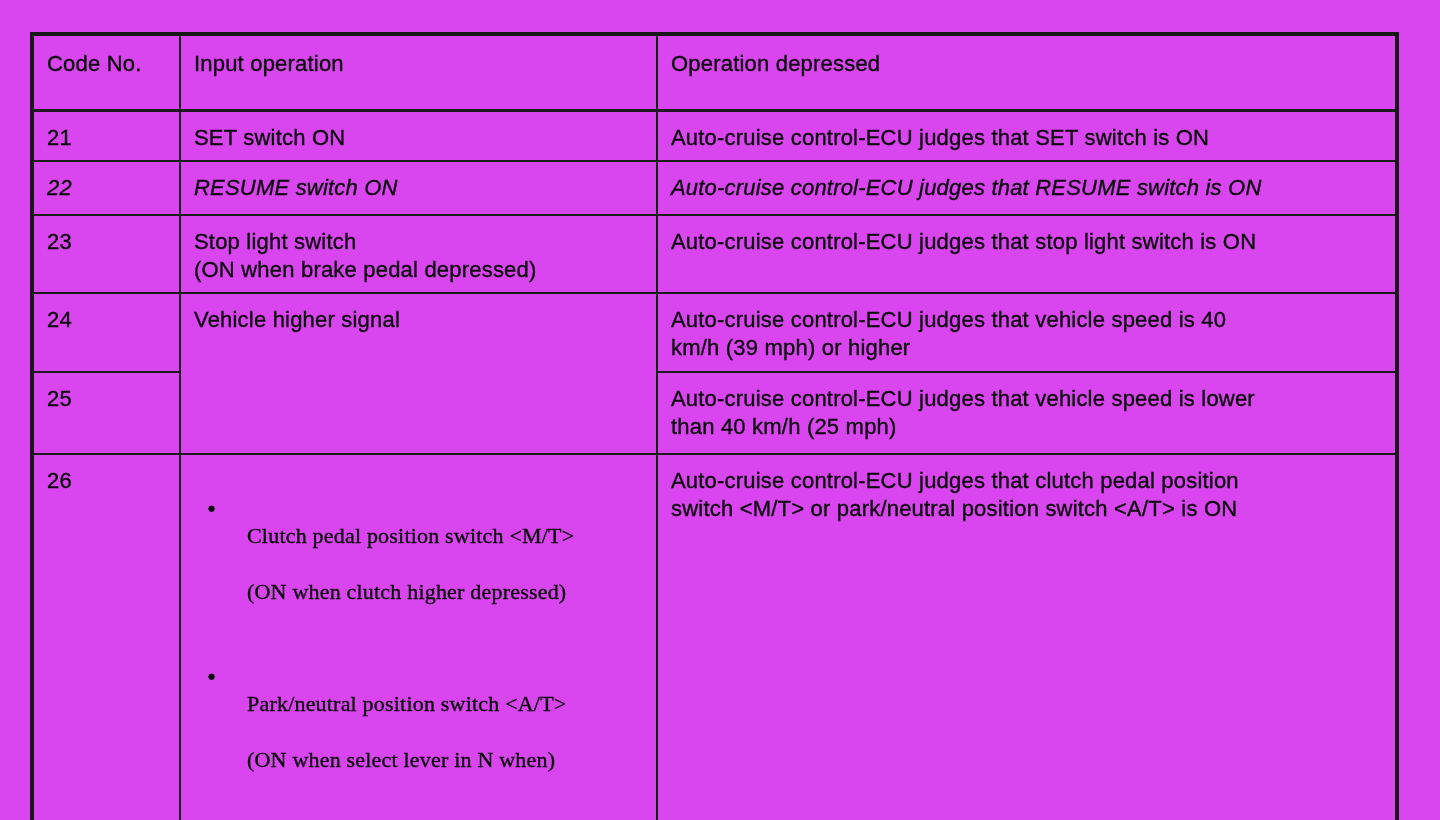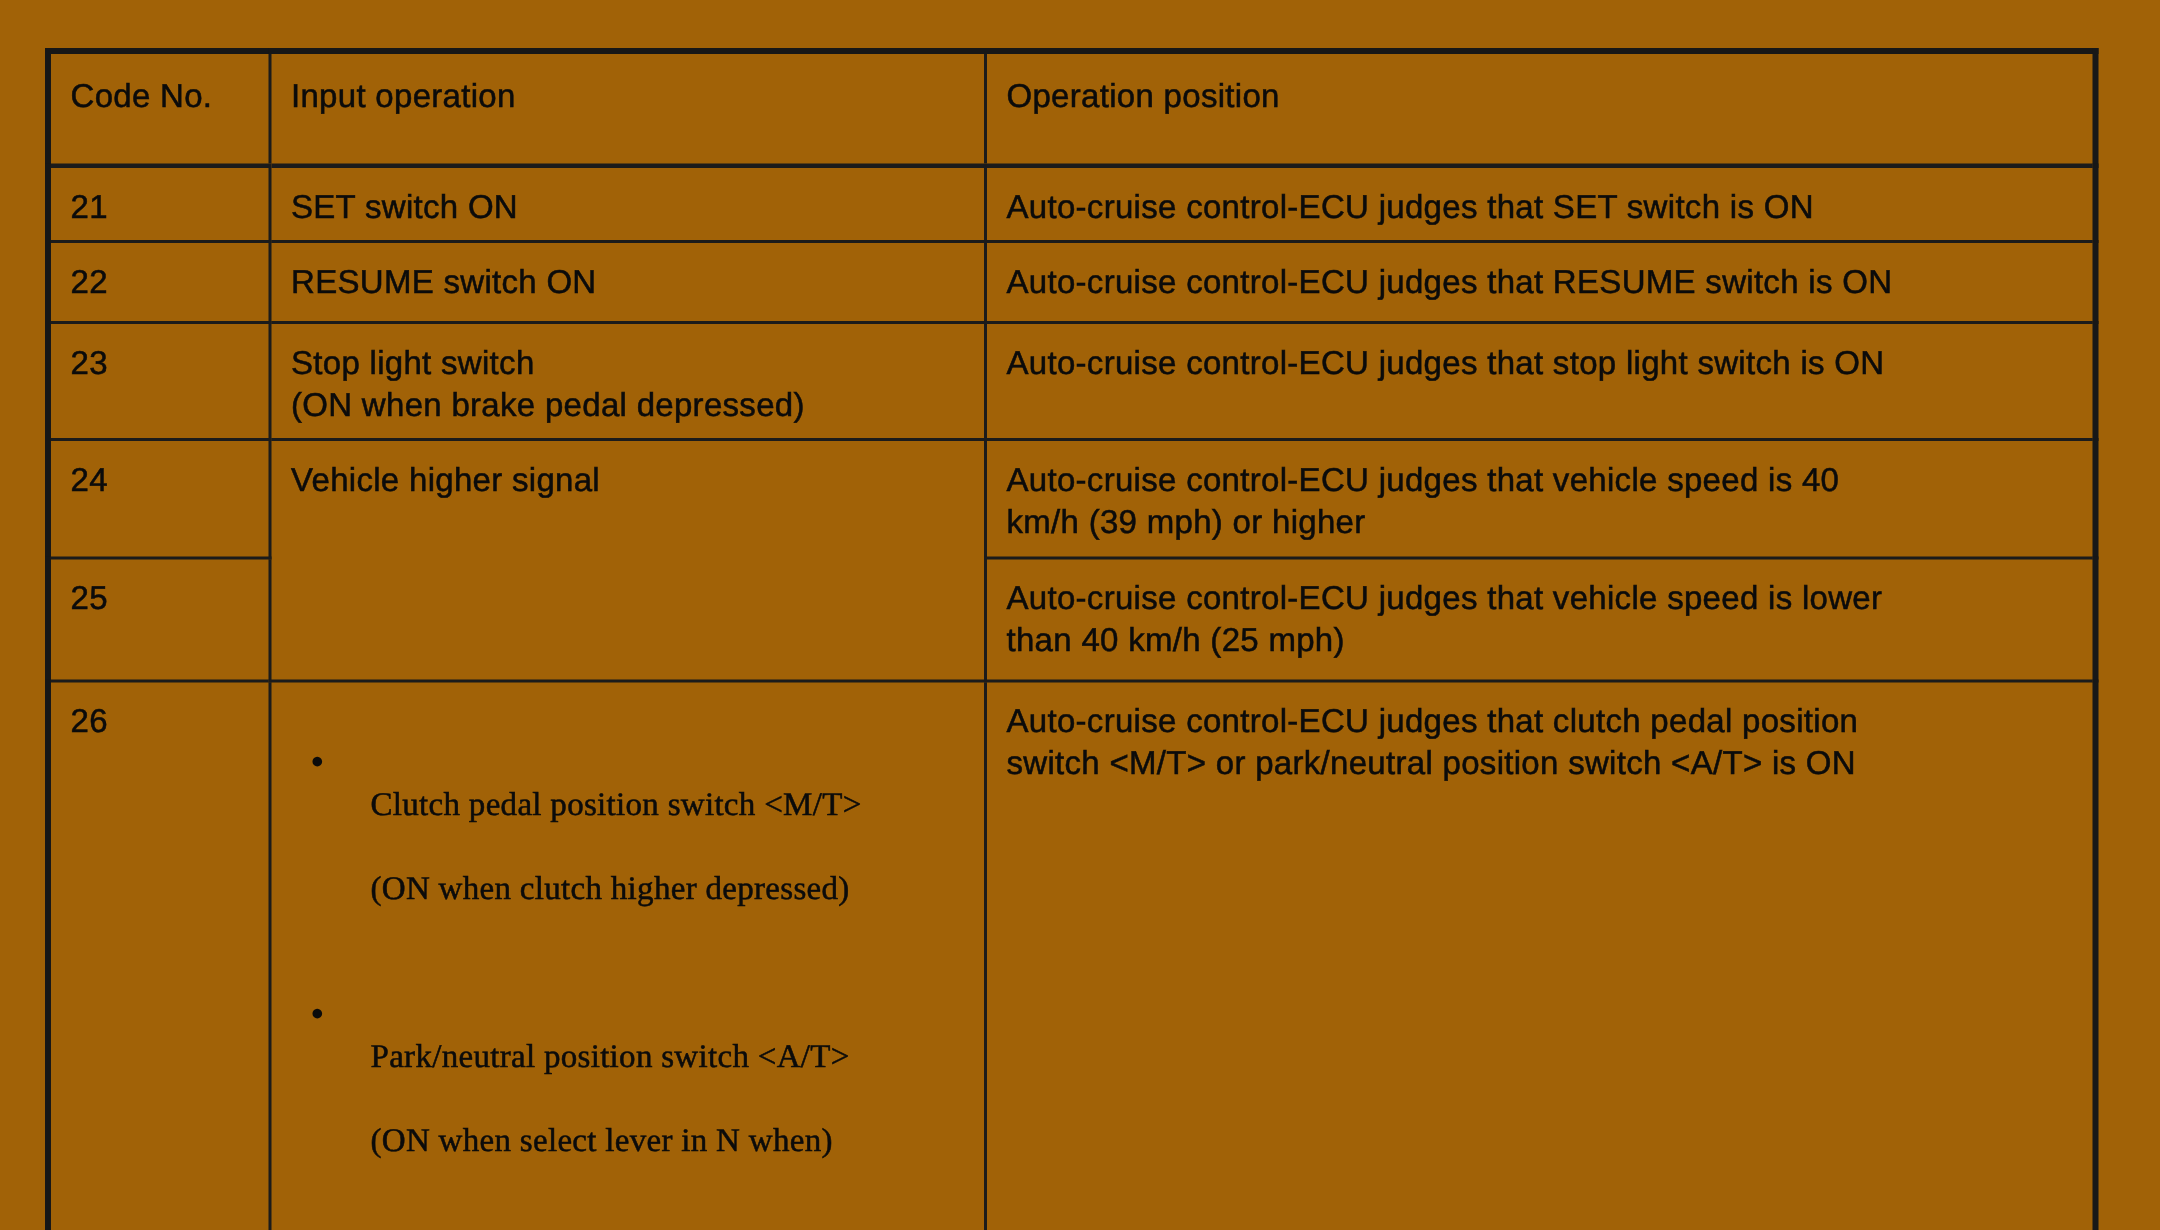--- a/index.html
+++ b/index.html
@@ -7,21 +7,21 @@
     padding: 0;
     width: 1440px;
     height: 820px;
     background: #ffffff;
     font-family: "Liberation Sans", "DejaVu Sans", sans-serif;
     overflow: hidden;
   }
   .sheet {
     position: absolute;
     inset: 0;
-    background: #a16207;
+    background: #d946ef;
   }
   table.diag {
     position: absolute;
     left: 30px;
     top: 32px;
     width: 1365px;
     height: 754px;
     border-collapse: collapse;
     table-layout: fixed;
     border: 4px solid #171717;
@@ -40,21 +40,21 @@
     -webkit-text-stroke: 0.35px #0b0b0b;
     overflow: hidden;
   }
   thead th {
     height: 51px;
     padding-top: 14px;
     border-bottom-width: 3px;
     font-weight: 400;
   }
   tbody tr.r21 { height: 50px; }
-  tbody tr.r22 { height: 54px; }
+  tbody tr.r22 { height: 54px; font-style: italic; }
   tbody tr.r23 { height: 60px; }
   tbody tr.r24 { height: 79px; }
   tbody tr.r25 { height: 82px; }
   tbody tr.r26 { height: 130px; }
 
   td.bullets-cell { padding-left: 13px; padding-top: 11px; }
   .bullet-item { display: flex; align-items: flex-start; }
   .bullet-glyph {
     flex: 0 0 40px;
     width: 40px;
@@ -72,21 +72,21 @@
   <table class="diag">
     <colgroup>
       <col style="width:148px">
       <col style="width:477px">
       <col style="width:740px">
     </colgroup>
     <thead>
       <tr>
         <th>Code No.</th>
         <th>Input operation</th>
-        <th>Operation position</th>
+        <th>Operation depressed</th>
       </tr>
     </thead>
     <tbody>
       <tr class="r21">
         <td>21</td>
         <td>SET switch ON</td>
         <td>Auto-cruise control-ECU judges that SET switch is ON</td>
       </tr>
       <tr class="r22">
         <td>22</td>

